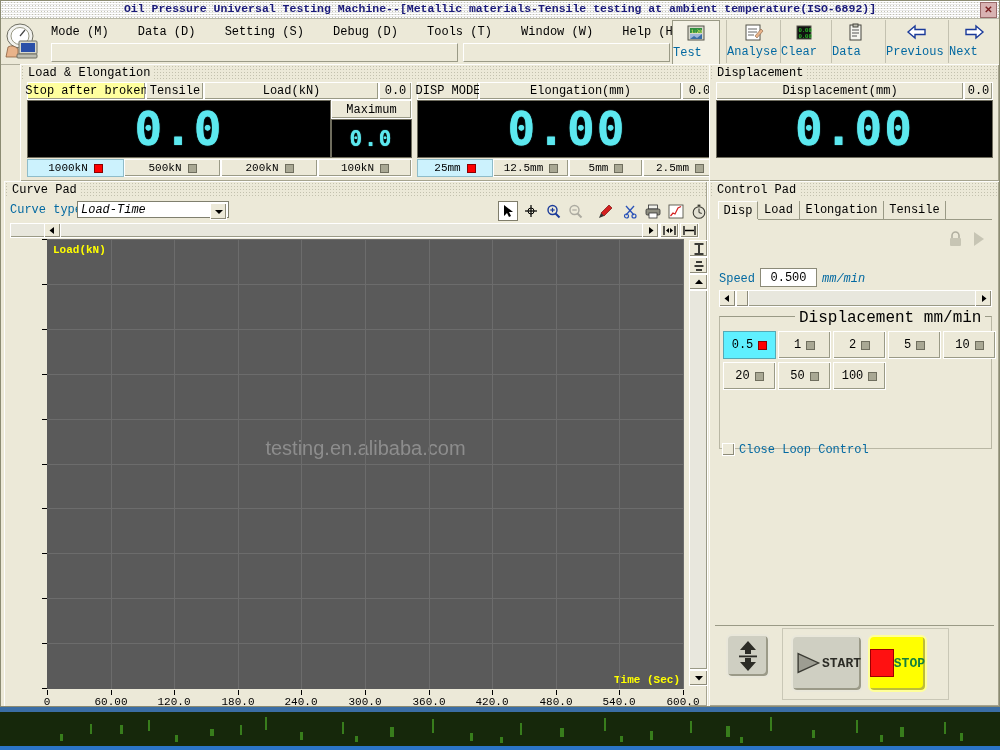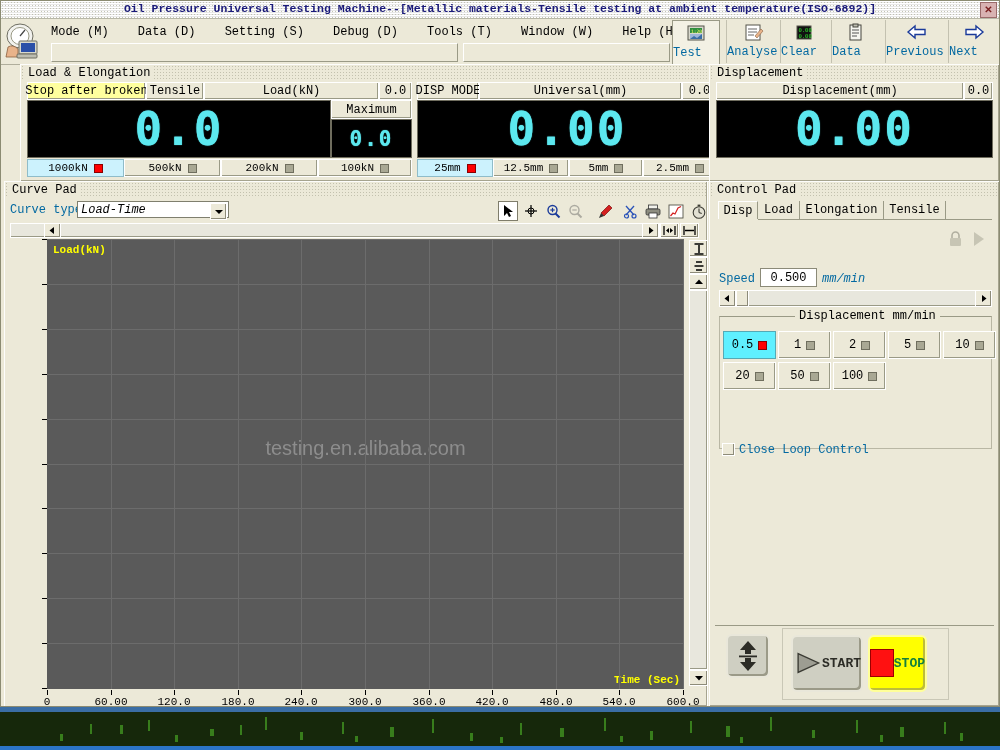--- a/index.html
+++ b/index.html
@@ -170,21 +170,21 @@
   .lbl{
     position:absolute;font-family:"Liberation Mono", monospace;font-size:12px;color:#0369a1;
     white-space:nowrap;
   }
   .fieldset{
     position:absolute;border:1px solid #b9b7a4;border-top:1px solid #9a9a86;
     box-sizing:border-box;
   }
   .fslegend{
     position:absolute;background:#ece9d8;padding:0 4px;
-    font-family:"Liberation Mono", monospace;font-size:12px;color:#000;
+    font-family:"Liberation Mono", monospace;font-size:16px;color:#000;
   }
   .spdbtn{
     position:absolute;background:#ece9d8;border:1px solid #fff;
     box-shadow:inset -1px -1px 0 #9a9a86;box-sizing:border-box;
     font-family:"Liberation Mono", monospace;font-size:12px;
     display:flex;align-items:center;justify-content:center;gap:5px;cursor:pointer;
   }
   .spdbtn.on{background:#5ff0ff;border:1px solid #55a9b5;box-shadow:none;}
   .chk{
     position:absolute;width:11px;height:11px;background:#ece9d8;
@@ -307,21 +307,21 @@
   <div class="group" style="left:19px;top:63px;width:702px;height:116px;">
     <div class="gdots"></div>
     <div class="gtitle">Load &amp; Elongation</div>
 
     <div class="cell yellow" style="position:absolute;left:6px;top:17px;width:119px;height:18px;">Stop after broken</div>
     <div class="cell" style="position:absolute;left:125px;top:17px;width:58px;height:18px;">Tensile</div>
     <div class="cell" style="position:absolute;left:183px;top:17px;width:175px;height:18px;">Load(kN)</div>
     <div class="cell" style="position:absolute;left:358px;top:17px;width:33px;height:18px;">0.0</div>
 
     <div class="cell" style="position:absolute;left:396px;top:17px;width:62px;height:18px;">DISP MODE</div>
-    <div class="cell" style="position:absolute;left:458px;top:17px;width:203px;height:18px;">Universal(mm)</div>
+    <div class="cell" style="position:absolute;left:458px;top:17px;width:203px;height:18px;">Elongation(mm)</div>
     <div class="cell" style="position:absolute;left:661px;top:17px;width:35px;height:18px;">0.0</div>
 
     <div class="lcd" style="position:absolute;left:6px;top:35px;width:304px;height:58px;">
       <span class="seg" style="font-size:46px;">0.0</span>
     </div>
     <div class="cell" style="position:absolute;left:310px;top:35px;width:81px;height:19px;">Maximum</div>
     <div class="lcd" style="position:absolute;left:310px;top:54px;width:81px;height:39px;">
       <span class="seg" style="font-size:21px;">0.0</span>
     </div>
     <div class="lcd" style="position:absolute;left:396px;top:35px;width:300px;height:58px;">

